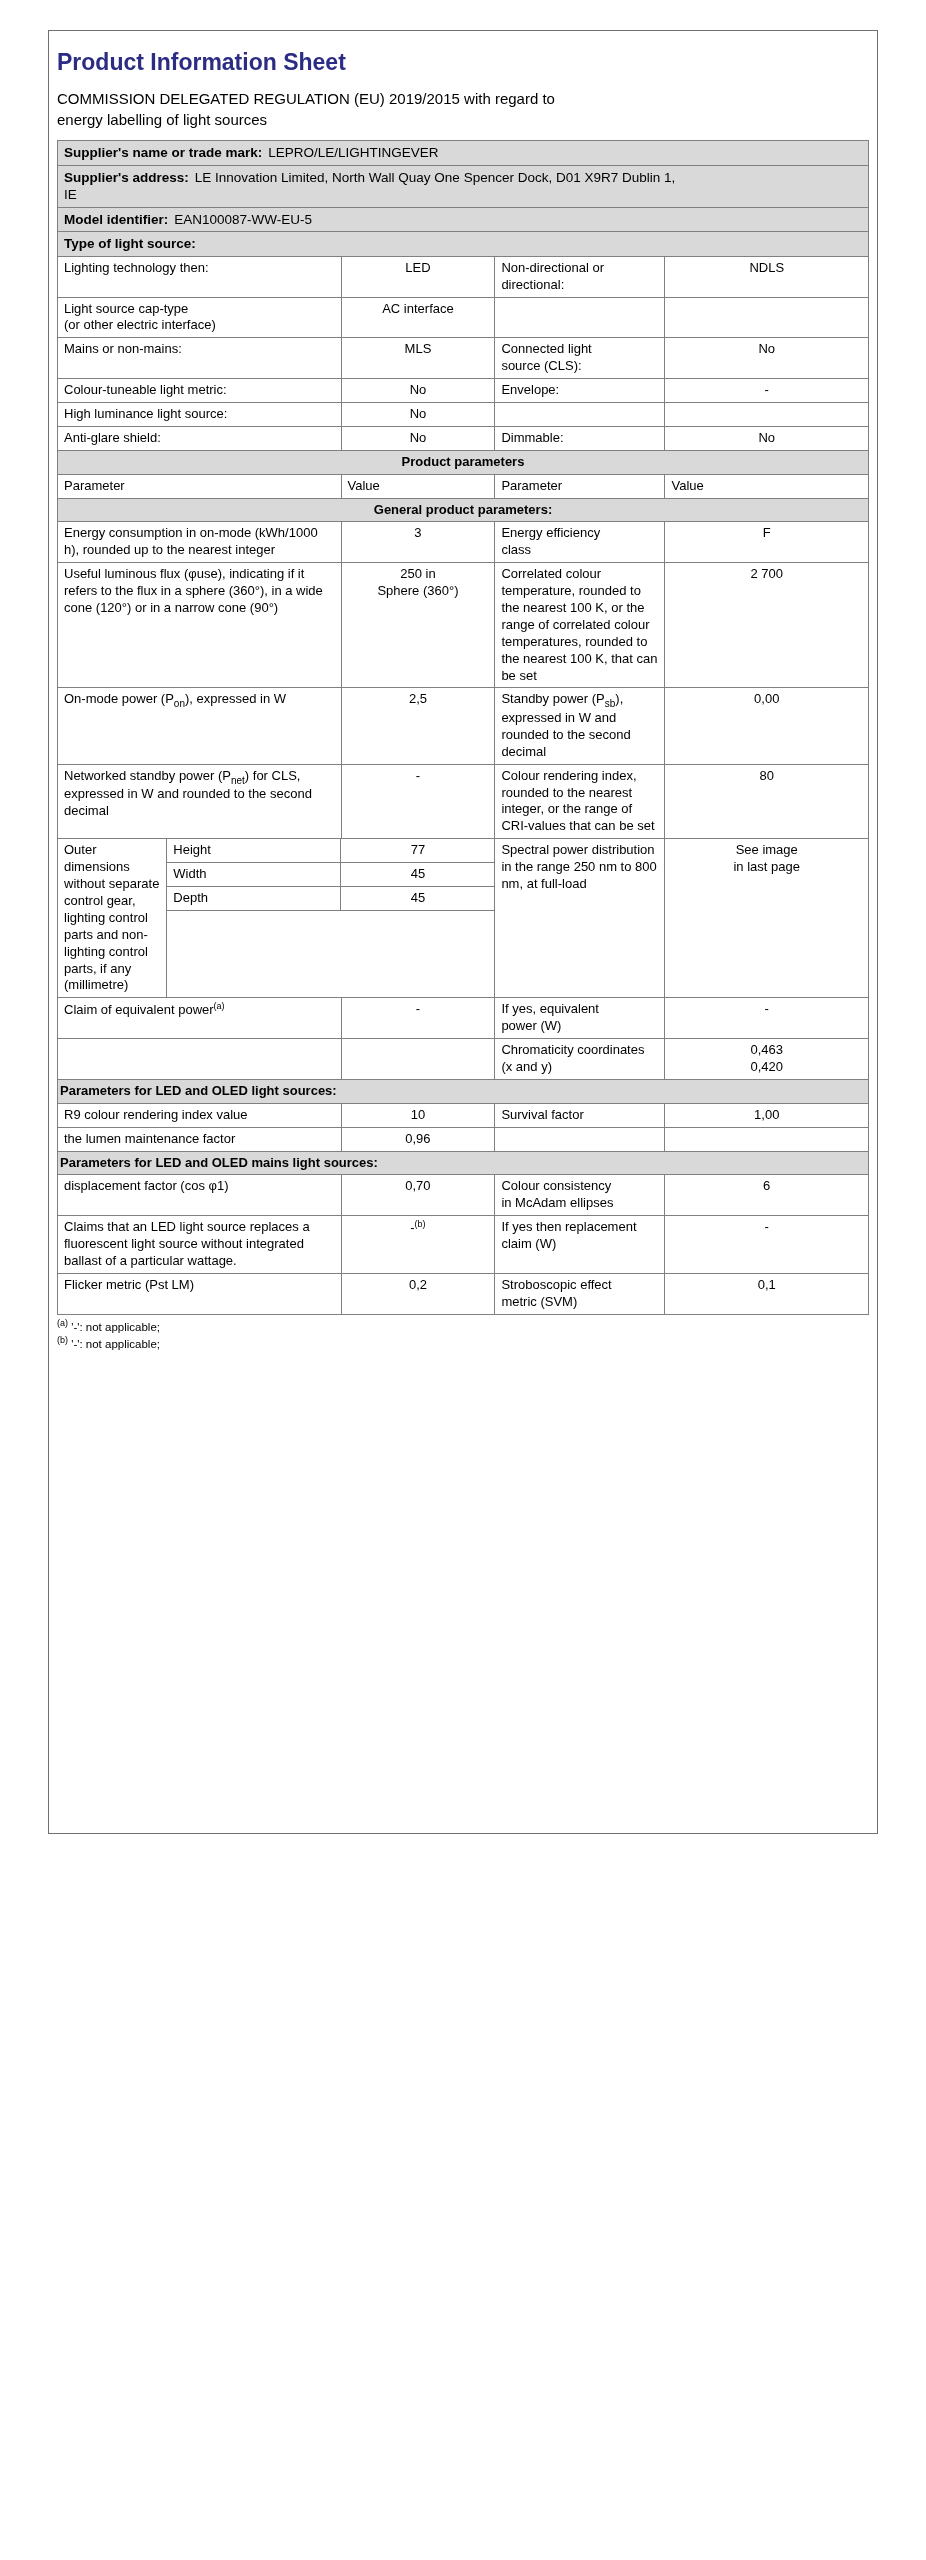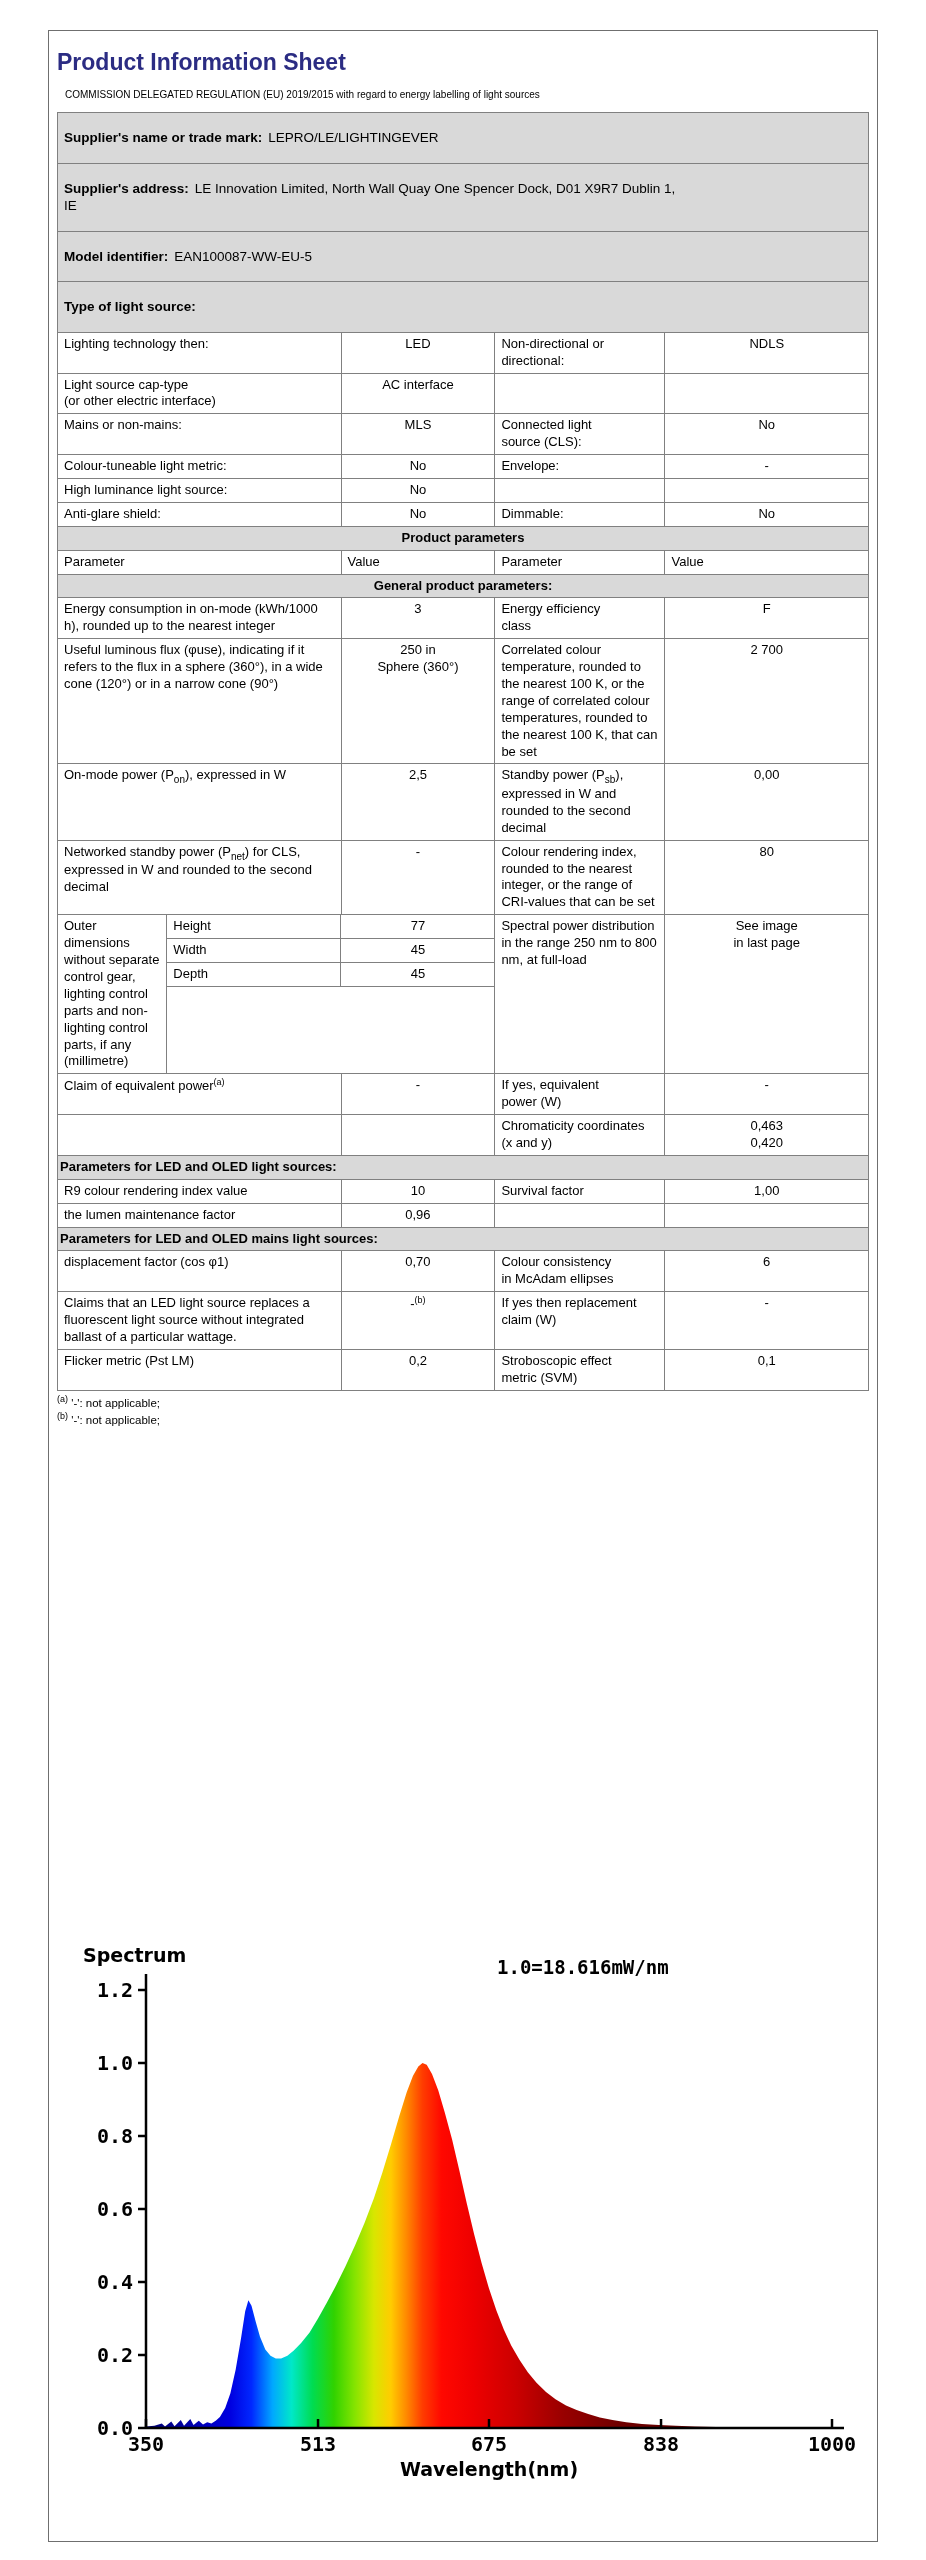--- a/index.html
+++ b/index.html
@@ -1,22 +1,22 @@
 <!DOCTYPE html>
 <html><head>
 <meta charset="utf-8">
 <style>
   html,body{margin:0;padding:0;background:#ffffff;}
   body{width:926px;font-family:"Liberation Sans",sans-serif;color:#000;}
-  .sheet{position:relative;box-sizing:border-box;width:830px;height:2512px;
+  .sheet{position:relative;box-sizing:border-box;width:830px;height:1804px;
          margin:30px 48px 18px 48px;border:1px solid #6f6f6f;padding:8px 8px 0 8px;}
   .title{margin:10px 0 12px 0;font-size:23px;font-weight:bold;color:#2b2c83;}
-  .subtitle{margin:0 0 10px 8px;font-size:10px;line-height:1.4;max-width:515px;}
+  .subtitle{margin:0 0 10px 0;font-size:15px;line-height:1.4;max-width:515px;}
   .tbl{border:1px solid #808080;font-size:13px;line-height:1.3;}
-  .inforow{background:#d9d9d9;border-bottom:1px solid #808080;padding:16px 6px;font-size:13.5px;}
+  .inforow{background:#d9d9d9;border-bottom:1px solid #808080;padding:3px 6px;font-size:13.5px;}
   .inflabel{font-weight:bold;}
   .infval{margin-left:6px;white-space:pre-line;}
   .fullrow{border-bottom:1px solid #808080;padding:3px 2px;}
   .hdr{background:#d9d9d9;font-weight:bold;}
   .center{text-align:center;}
   .row{display:grid;}
   .g4{grid-template-columns:35% 19% 21% 25%;}
   .dimrow{grid-template-columns:13.5% 21.5% 19% 21% 25%;grid-template-rows:auto auto auto 1fr;}
   .cell{border-right:1px solid #808080;border-bottom:1px solid #808080;padding:3px 6px;
         white-space:pre-line;overflow:hidden;}

